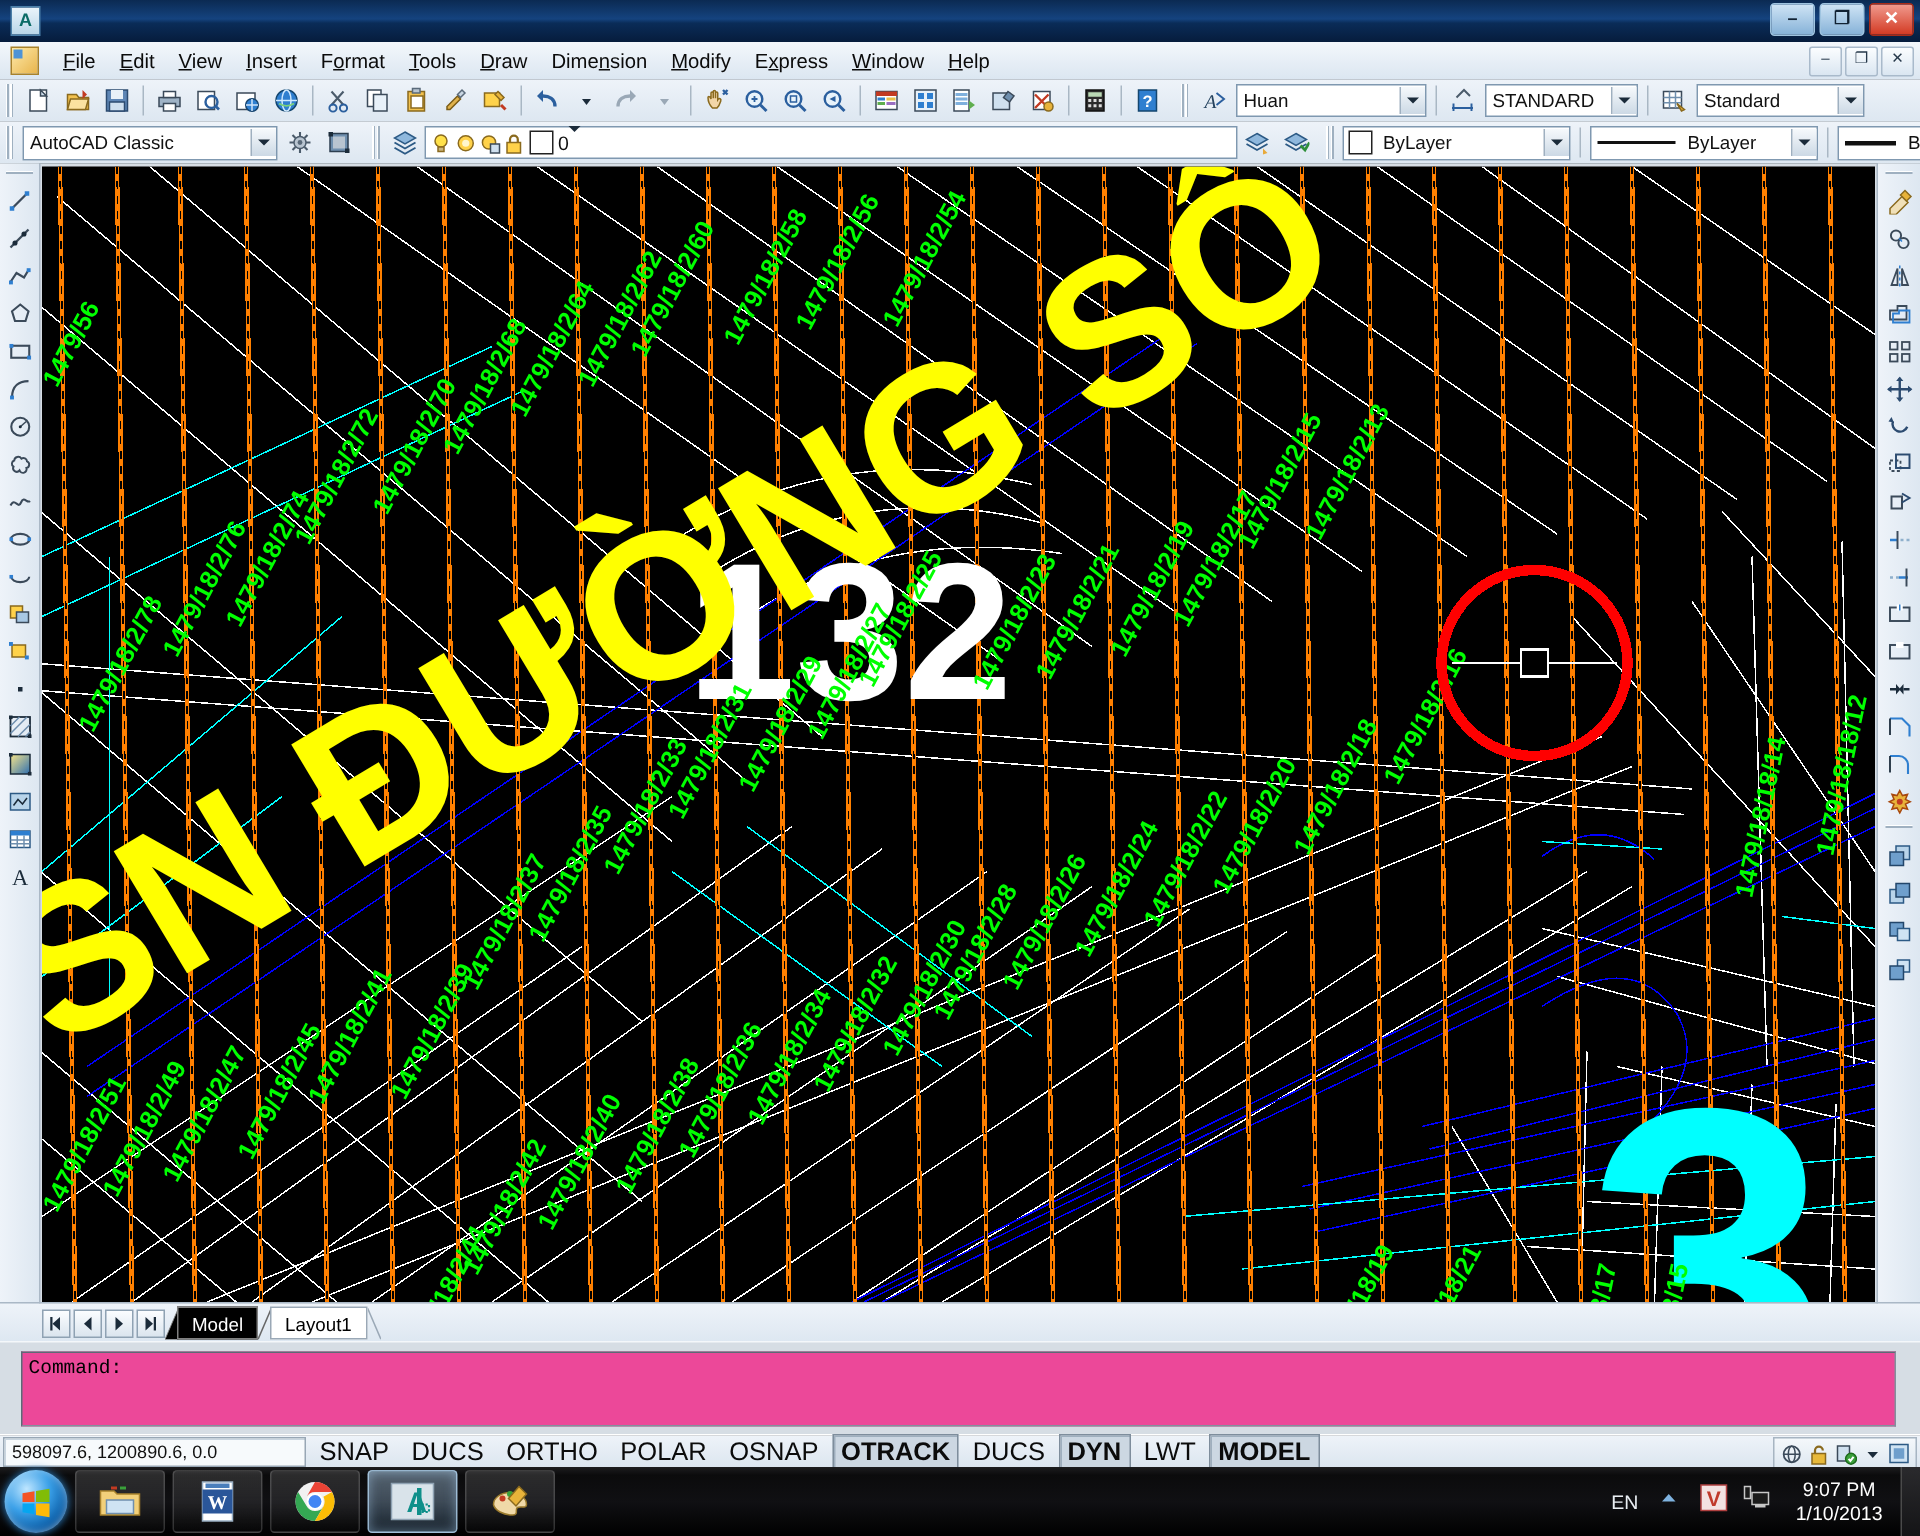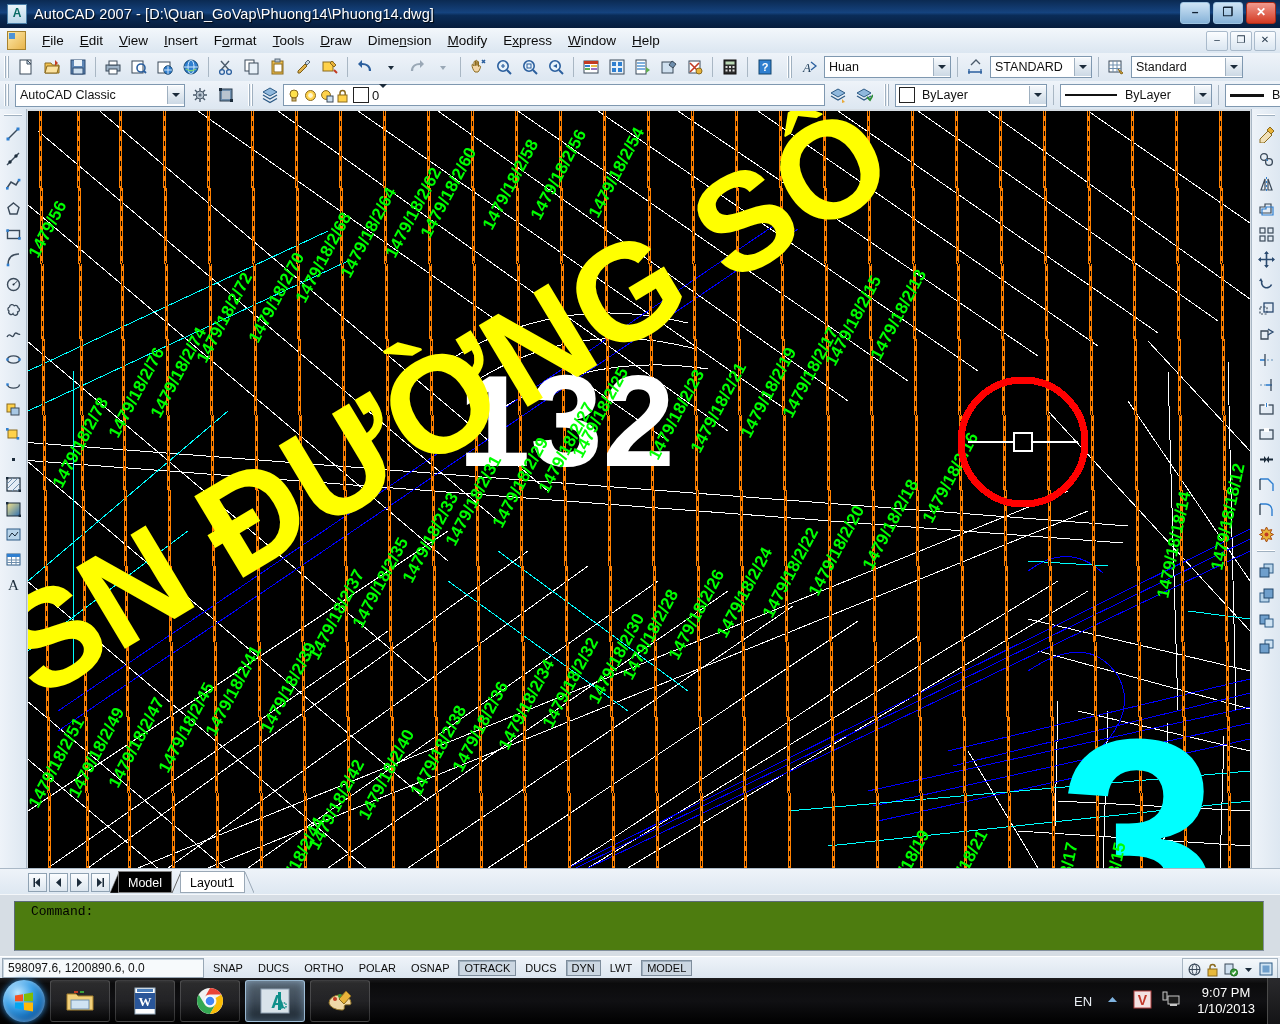--- a/index.html
+++ b/index.html
@@ -147,45 +147,46 @@
     width:9px;height:21px;flex:none;
   }
 
   
   .cmdwrap{
     position:absolute;left:0;top:894px;width:1280px;height:62px;
     background:#d6dde4;border-top:1px solid #f4f7fa;
   }
   .cmdbox{
     position:absolute;left:14px;top:6px;width:1250px;height:50px;
-    background:#4d7c0f;border:1px solid #828f9c;border-top-color:#5c6a77;border-left-color:#5c6a77;
+    background:#ec4899;border:1px solid #828f9c;border-top-color:#5c6a77;border-left-color:#5c6a77;
     font-family:"Liberation Mono", monospace;font-size:13px;color:#000;
-    padding:2px 0 0 16px;box-sizing:border-box;
+    padding:2px 0 0 4px;box-sizing:border-box;
   }
   .cmdline{line-height:16px;white-space:pre;}
 
   
   .statusbar{
     position:absolute;left:0;top:956px;width:1280px;height:22px;
     background:linear-gradient(180deg,#eef3f9,#dbe5ef);
     border-top:1px solid #fff;display:flex;align-items:center;
   }
   .coords{
     height:18px;min-width:190px;margin-left:2px;
     border:1px solid #98a7b5;background:#f7fafc;
     font-size:12px;color:#111;display:flex;align-items:center;padding:0 5px;flex:none;
     box-shadow:inset 1px 1px 0 #c9d5e0;
   }
   .stog{
-    font-size:11px;color:#0b0b0b;padding:1px 5px;margin-left:3px;flex:none;
+    font-size:17px;color:#0b0b0b;padding:1px 5px;margin-left:3px;flex:none;
     border:1px solid transparent;
   }
   .stog.pressed{
     border:1px solid #7e8d9c;background:#ccd7e2;
     box-shadow:inset 1px 1px 0 #9fafbe;
+    font-weight:bold;
   }
   .traywrap{
     position:absolute;right:2px;top:1px;height:20px;display:flex;align-items:center;
     border:1px solid #a7b5c2;background:linear-gradient(180deg,#f4f8fb,#dde7f0);padding:0 2px;
   }
   .trayico{width:18px;height:18px;display:flex;align-items:center;justify-content:center;flex:none;}
 
   
   .taskbar{
     position:absolute;left:0;top:978px;width:1280px;height:46px;
@@ -221,21 +222,20 @@
     background:linear-gradient(180deg,#2a2a2d,#141416);
   }
 </style>
 </head>
 <body>
 
 <div id="app">
 
   <div class="titlebar">
     <div class="title-ico">A</div>
-    <span class="title-text">AutoCAD 2007 - [D:\Quan_GoVap\Phuong14\Phuong14.dwg]</span>
     <div class="win-btns">
       <div class="win-btn">–</div>
       <div class="win-btn">❐</div>
       <div class="win-btn close">✕</div>
     </div>
   </div>
 
   <div class="menubar">
     <div class="menu-appicon"></div>
     <div class="menu-item"><span class="mnemo">F</span>ile</div>

